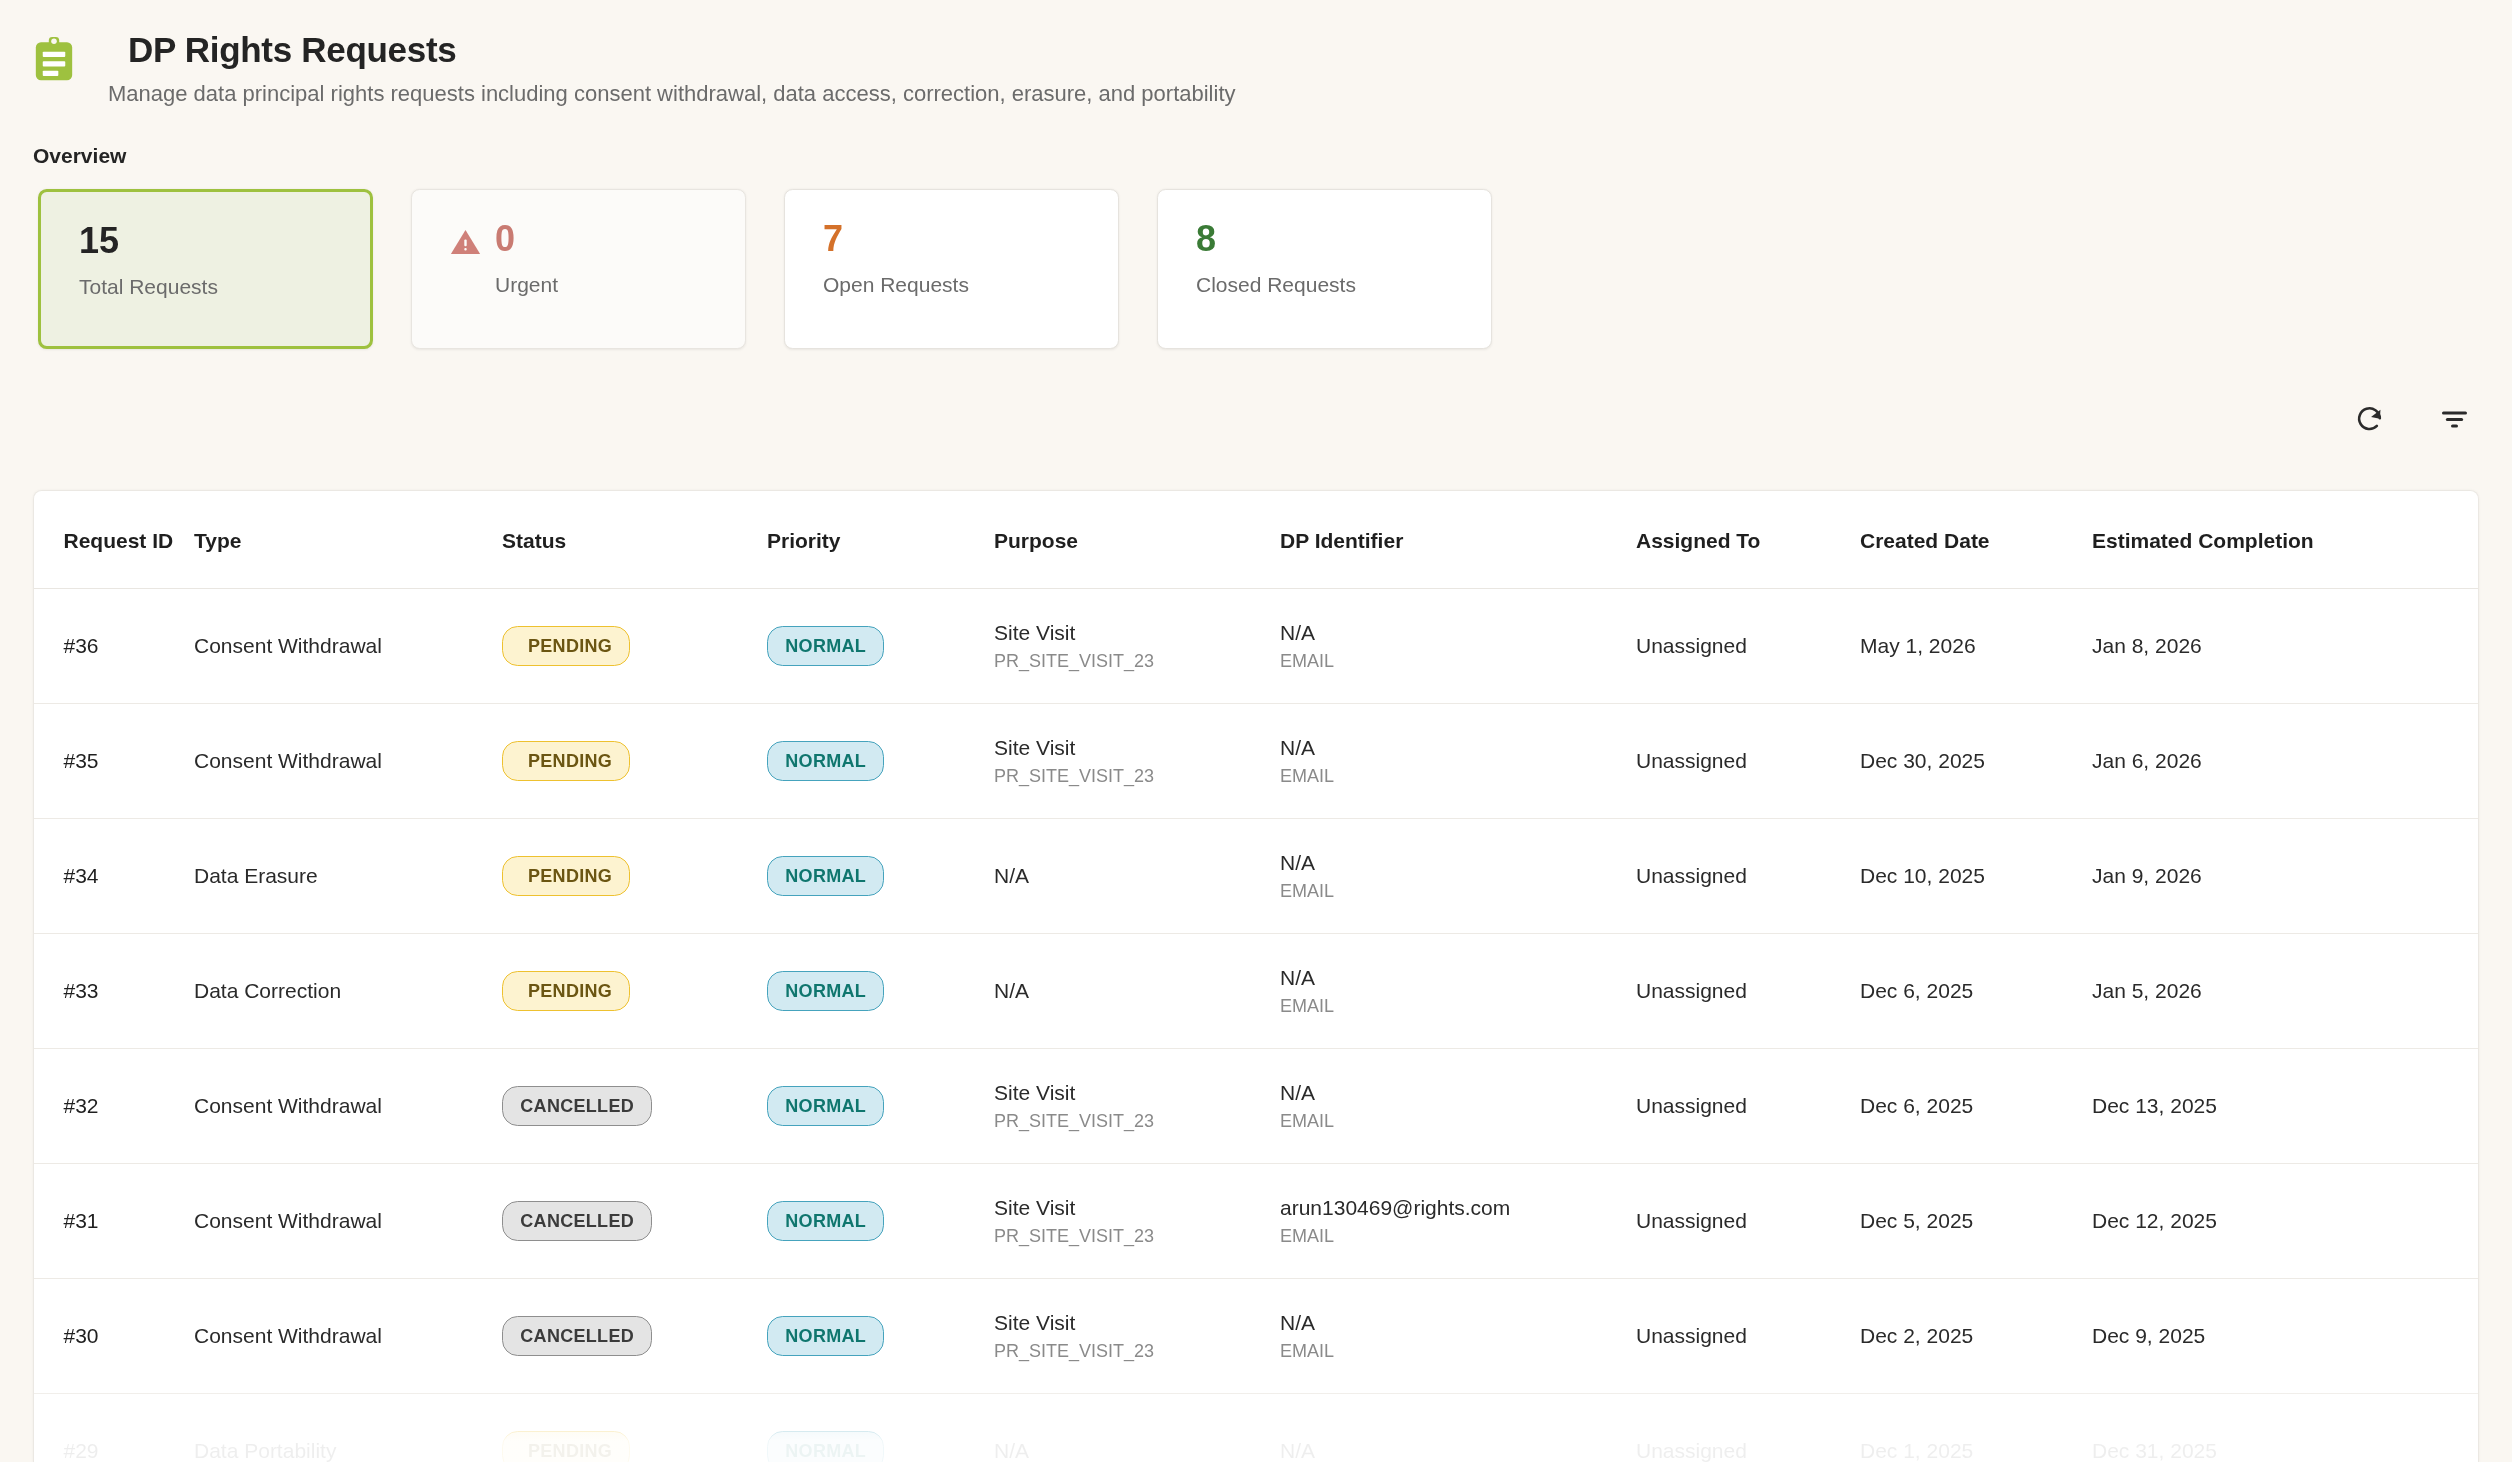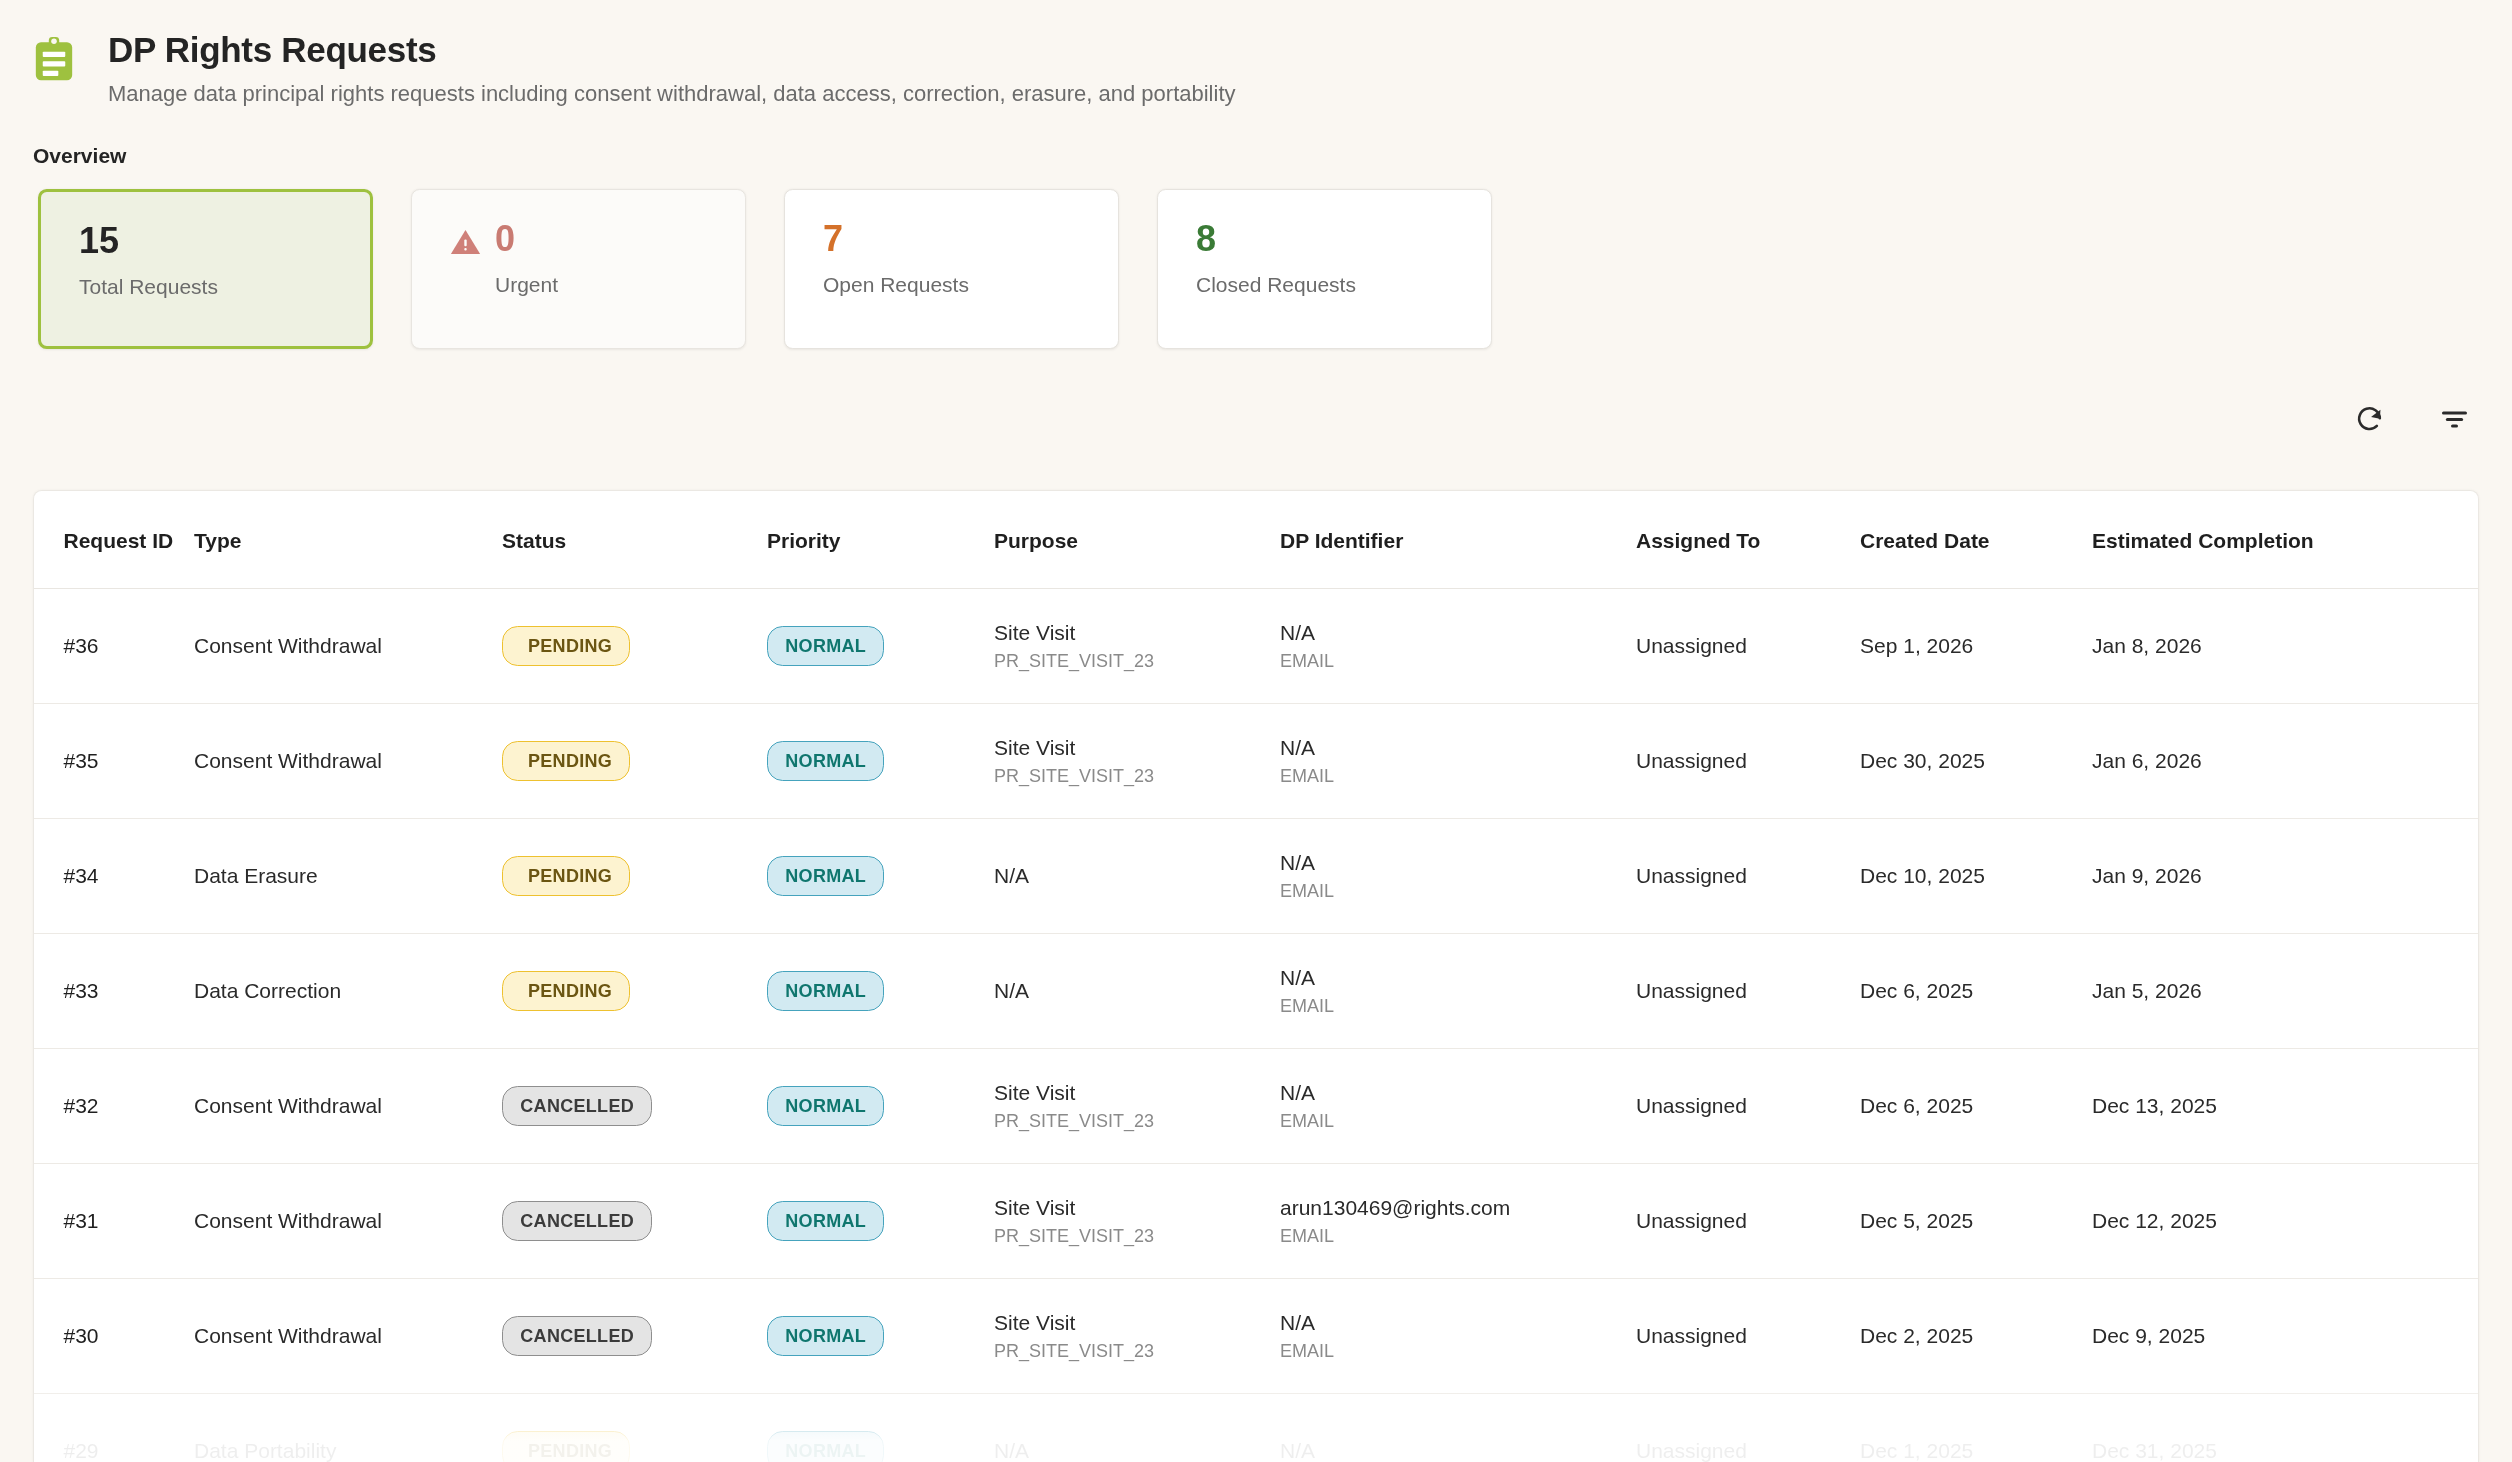--- a/index.html
+++ b/index.html
@@ -11,21 +11,21 @@
     overflow: hidden;
   }
   .page { position: relative; width: 2512px; height: 1463px; background: #faf7f2; }
 
   
   .header { display: flex; align-items: flex-start; padding: 29.5px 0 0 33px; }
   .header-icon { width: 42px; height: 45px; flex: 0 0 42px; margin-top: 7px; }
   .header-text { margin-left: 33px; }
   .page-title {
     font-size: 35px; font-weight: bold; color: #242424;
-    letter-spacing: -0.3px; line-height: 1.12;
+    letter-spacing: -0.3px; line-height: 1.12; margin-left: 20px;
   }
   .page-subtitle {
     font-size: 22px; color: #6b6b6b; margin-top: 11.3px; line-height: 1.25;
   }
 
   
   .overview-label {
     font-size: 21px; font-weight: bold; color: #242424;
     margin: 37px 0 0 33px;
   }
@@ -222,21 +222,21 @@
             <td class="c-prio"><span class="badge badge-normal">NORMAL</span></td>
             <td class="c-purp">
               <div class="main-line">Site Visit</div>
               <div class="sub">PR_SITE_VISIT_23</div>
             </td>
             <td class="c-dpid">
               <div class="main-line">N/A</div>
               <div class="sub">EMAIL</div>
             </td>
             <td class="c-asgn">Unassigned</td>
-            <td class="c-crtd">Sep 1, 2026</td>
+            <td class="c-crtd">May 1, 2026</td>
             <td class="c-est">Jan 8, 2026</td>
           </tr>
           <tr>
             <td class="c-id">#35</td>
             <td class="c-type">Consent Withdrawal</td>
             <td class="c-stat"><span class="badge badge-pending">PENDING</span></td>
             <td class="c-prio"><span class="badge badge-normal">NORMAL</span></td>
             <td class="c-purp">
               <div class="main-line">Site Visit</div>
               <div class="sub">PR_SITE_VISIT_23</div>

